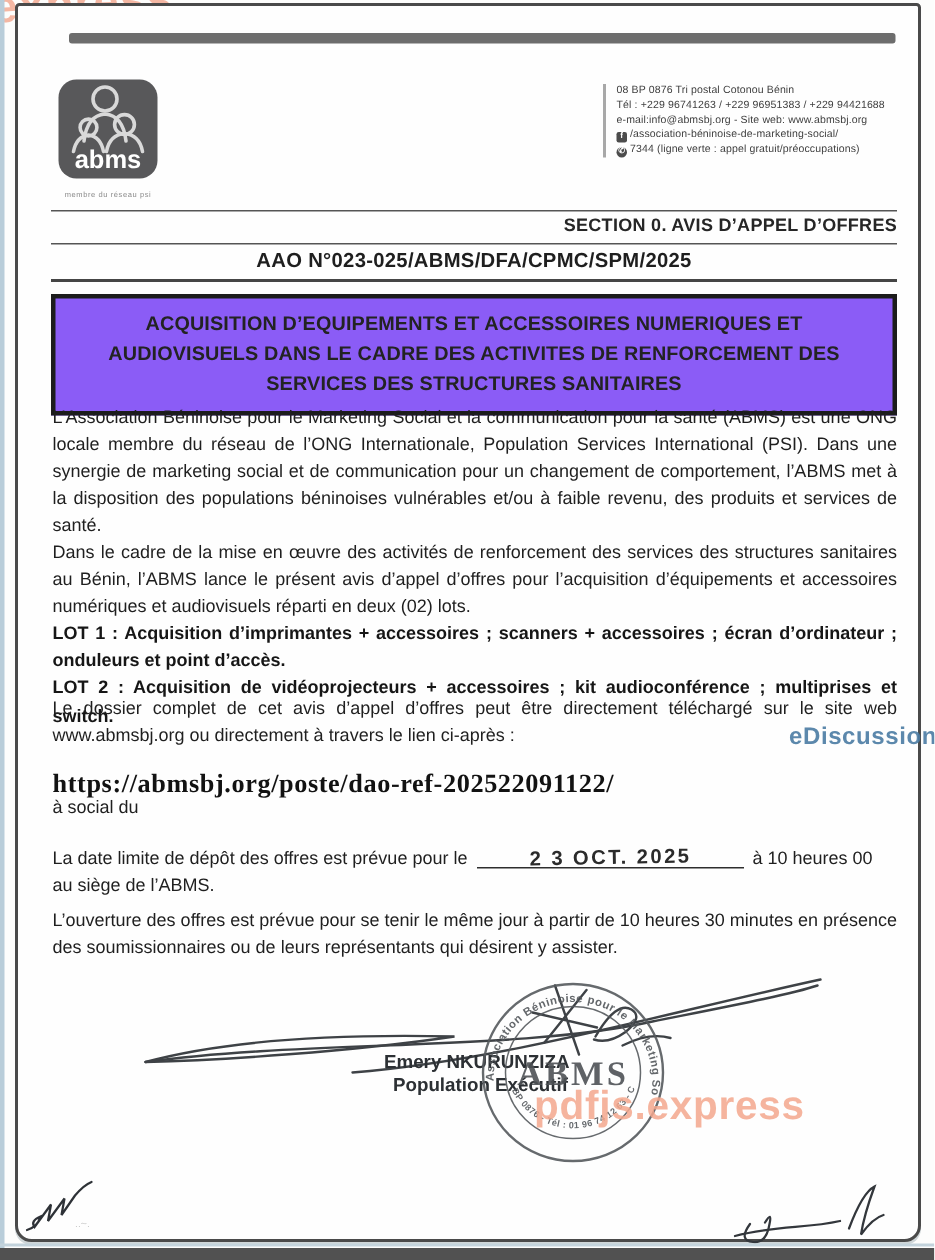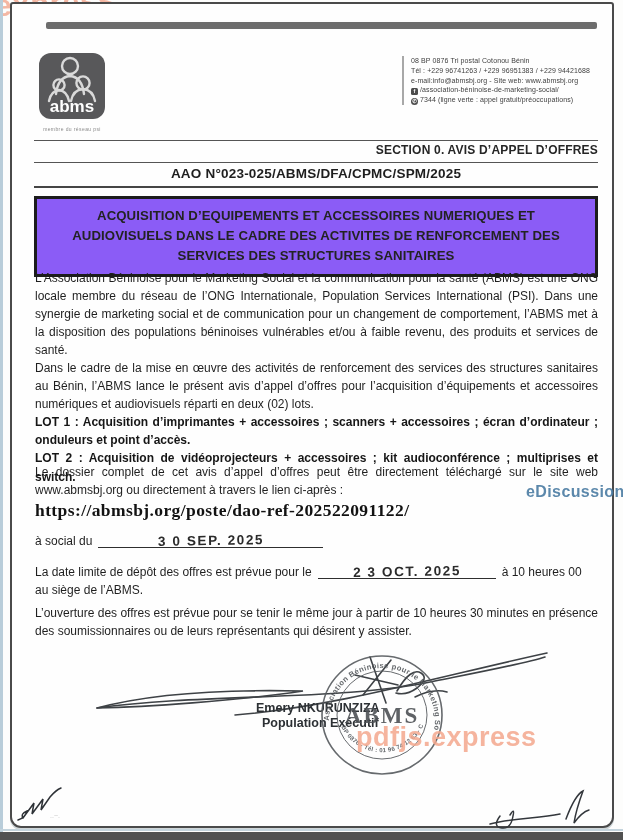--- a/index.html
+++ b/index.html
@@ -45,21 +45,21 @@
 
   .subject-box { position:absolute; left:34px; top:196px; width:564px; border:3px solid #1c1c1c;
                  background:#8b5cf6; padding:7px 4px 8px; text-align:center; }
   .subject-box div { font-size:13.2px; line-height:20px; font-weight:bold; color:#232323; letter-spacing:.1px; }
 
   
   .para { position:absolute; left:35px; width:563px; font-size:12px; line-height:18.1px;
           text-align:justify; color:#1f1f1f; }
   .lot-line { font-weight:bold; color:#161616; }
 
-  .url-line { position:absolute; left:35px; top:500px; font-family:"Liberation Serif",serif;
+  .url-line { position:absolute; left:35px; top:512px; font-family:"Liberation Serif",serif;
               font-weight:bold; font-size:17.5px; letter-spacing:.4px; color:#121212; }
 
   .field-line { position:absolute; left:35px; display:flex; align-items:flex-end;
                 font-size:12px; color:#1f1f1f; white-space:nowrap; }
   .u-slot { position:relative; display:inline-block; height:17px; border-bottom:1.6px solid #2e2e2e;
             margin:0 6px; }
   .date-stamp { position:absolute; left:50%; bottom:-1px; transform:translateX(-50%) rotate(-1deg);
                 font-weight:bold; font-size:13.5px; letter-spacing:1.6px; color:#2b2b2b; white-space:nowrap; }
 
   
@@ -126,23 +126,20 @@
   </div>
 
   <div class="para" style="top:463px">Le dossier complet de cet avis d’appel d’offres peut être directement téléchargé sur le site web www.abmsbj.org ou directement à travers le lien ci-après :</div>
 
   <span class="wm-ediscussion">eDiscussion.com</span>
 
   <div class="url-line">https://abmsbj.org/poste/dao-ref-202522091122/</div>
 
   <div class="field-line" style="top:531px">
     <span>à social du</span>
-    <span class="u-slot" style="width:225px">
-      <span class="date-stamp">3 0 SEP. 2025</span>
-    </span>
   </div>
 
   <div class="field-line" style="top:562px">
     <span>La date limite de dépôt des offres est prévue pour le</span>
     <span class="u-slot" style="width:178px">
       <span class="date-stamp">2 3 OCT. 2025</span>
     </span>
     <span>à 10 heures 00</span>
   </div>
   <div class="para" style="top:581px">au siège de l’ABMS.</div>

